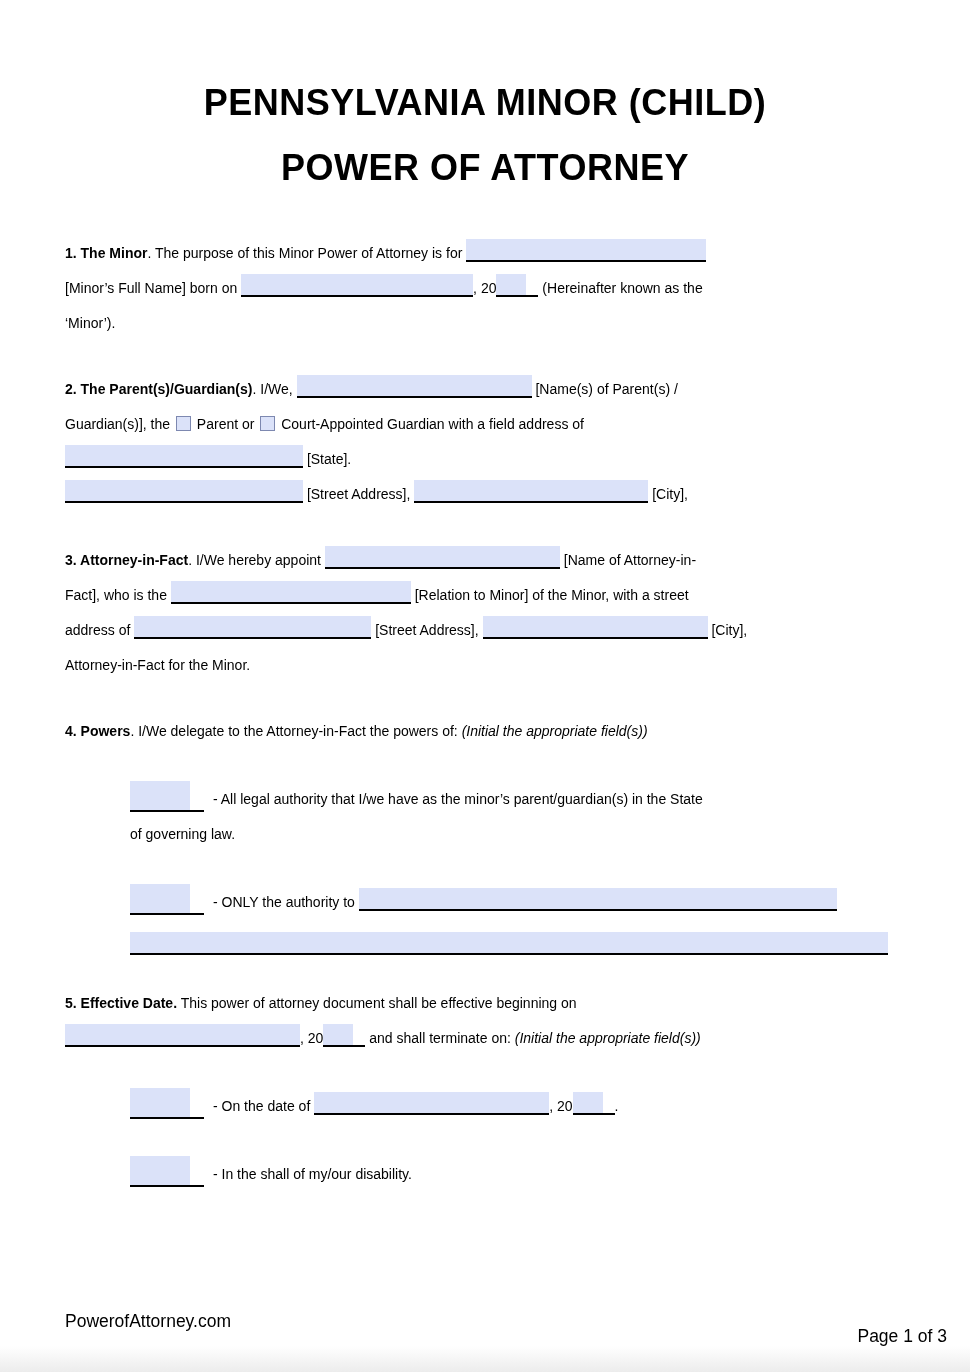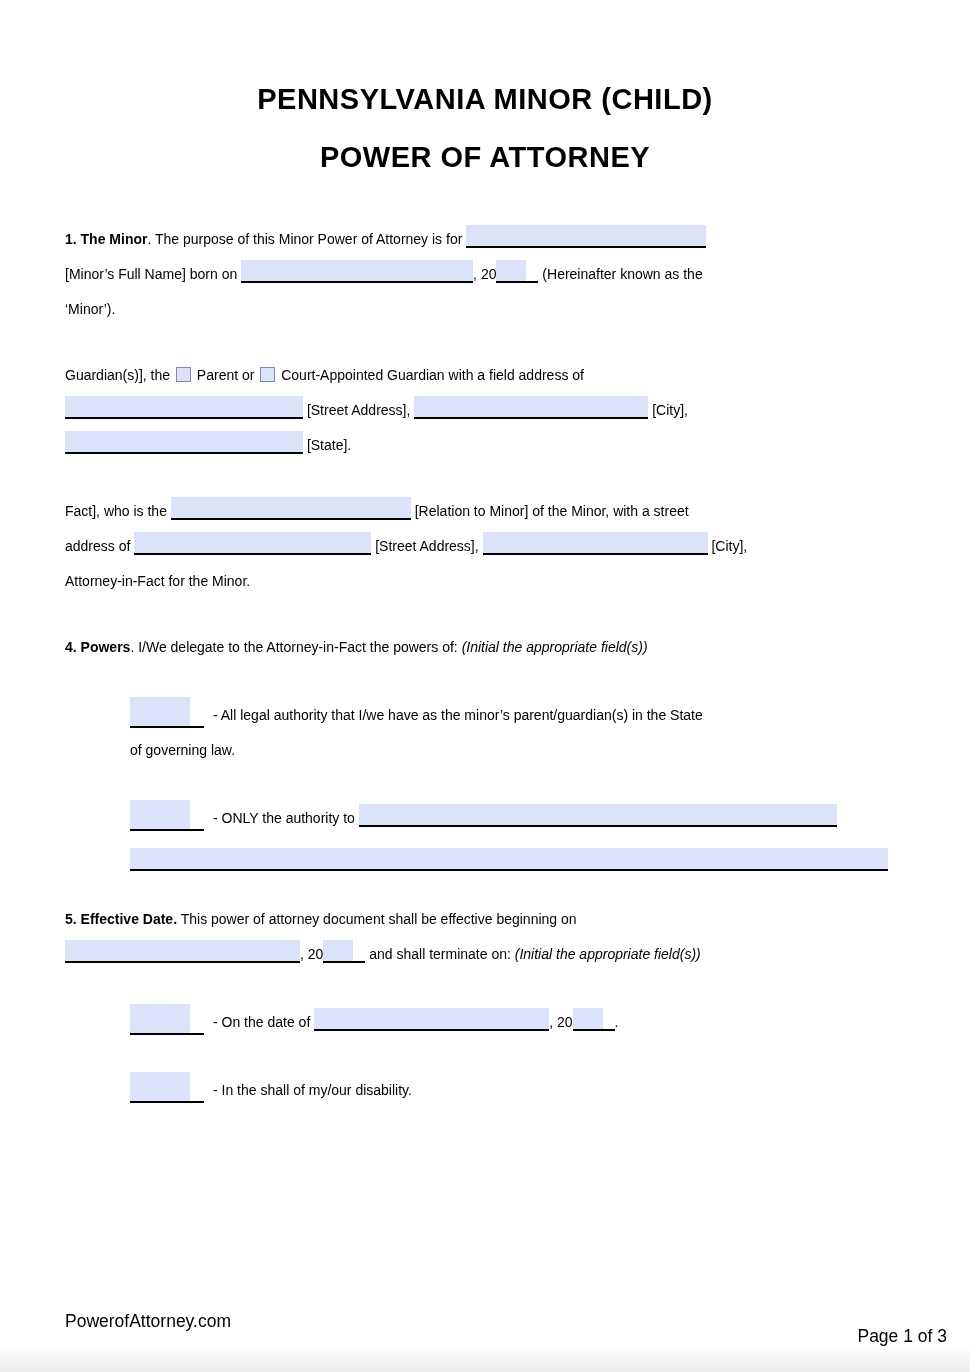--- a/index.html
+++ b/index.html
@@ -11,21 +11,21 @@
     position:relative;
     overflow:hidden;
   }
   .doc{
     padding:85px 65px 0 65px;
   }
   
   .title{
     text-align:center;
     font-weight:bold;
-    font-size:29px;
+    font-size:36px;
     letter-spacing:0.5px;
   }
   .title .t-line{line-height:1;}
   .title .t-line + .t-line{margin-top:29px;}
   
   .body-text{font-size:14px;}
   .section{margin-top:31px;}
   .section.first{margin-top:50px;}
   .line{
     line-height:35px;
@@ -124,34 +124,40 @@
     <div class="section first">
       <div class="line"><b>1. The Minor</b><span>. The purpose of this Minor Power of Attorney is for</span>
         <span class="field w240"></span></div>
       <div class="line"><span>[Minor’s Full Name] born on</span>
         <span class="field w232"></span><span>, 20</span><span class="year-field"><span class="year-box"></span></span>
         <span>(Hereinafter known as the</span></div>
       <div class="line">‘Minor’).</div>
     </div>
 
     <div class="section">
+      <div class="line"><b>2. The Parent(s)/Guardian(s)</b><span>. I/We,</span>
+        <span class="field w235"></span>
+        <span>[Name(s) of Parent(s) /</span></div>
       <div class="line"><span>Guardian(s)], the</span>
         <span class="checkbox"></span>
         <span>Parent or</span>
         <span class="checkbox"></span>
         <span>Court-Appointed Guardian with a field address of</span></div>
       <div class="line"><span class="field w238"></span>
+        <span>[State].</span></div>
+      <div class="line"><span class="field w238"></span>
         <span>[Street Address],</span>
         <span class="field w234"></span>
         <span>[City],</span></div>
-      <div class="line"><span class="field w238"></span>
-        <span>[State].</span></div>
-    </div>
-
-    <div class="section">
+    </div>
+
+    <div class="section">
+      <div class="line"><b>3. Attorney-in-Fact</b><span>. I/We hereby appoint</span>
+        <span class="field w235"></span>
+        <span>[Name of Attorney-in-</span></div>
       <div class="line"><span>Fact], who is the</span>
         <span class="field w240"></span>
         <span>[Relation to Minor] of the Minor, with a street</span></div>
       <div class="line"><span>address of</span>
         <span class="field w237"></span>
         <span>[Street Address],</span>
         <span class="field w225"></span>
         <span>[City],</span></div>
       <div class="line">Attorney-in-Fact for the Minor.</div>
     </div>

